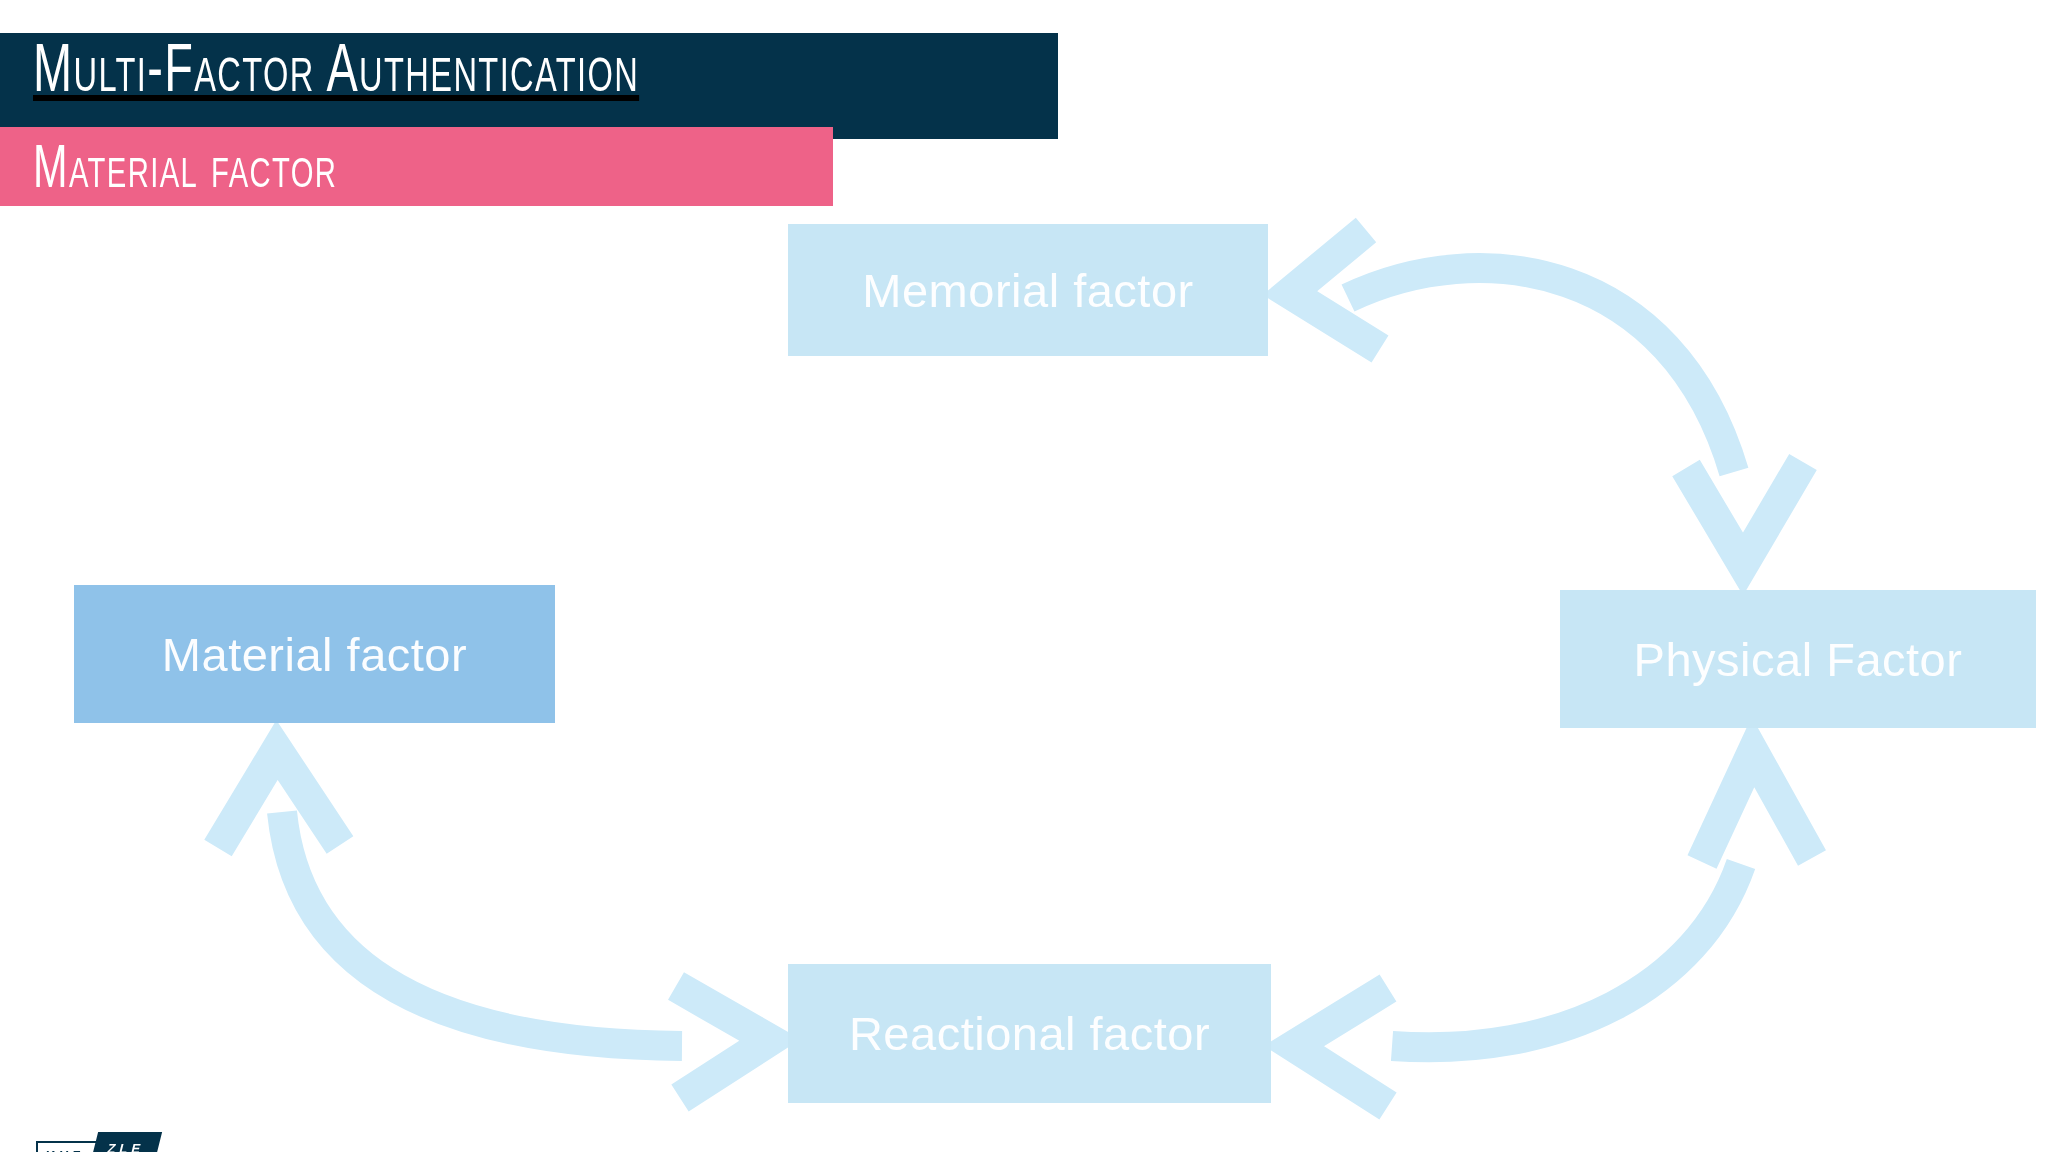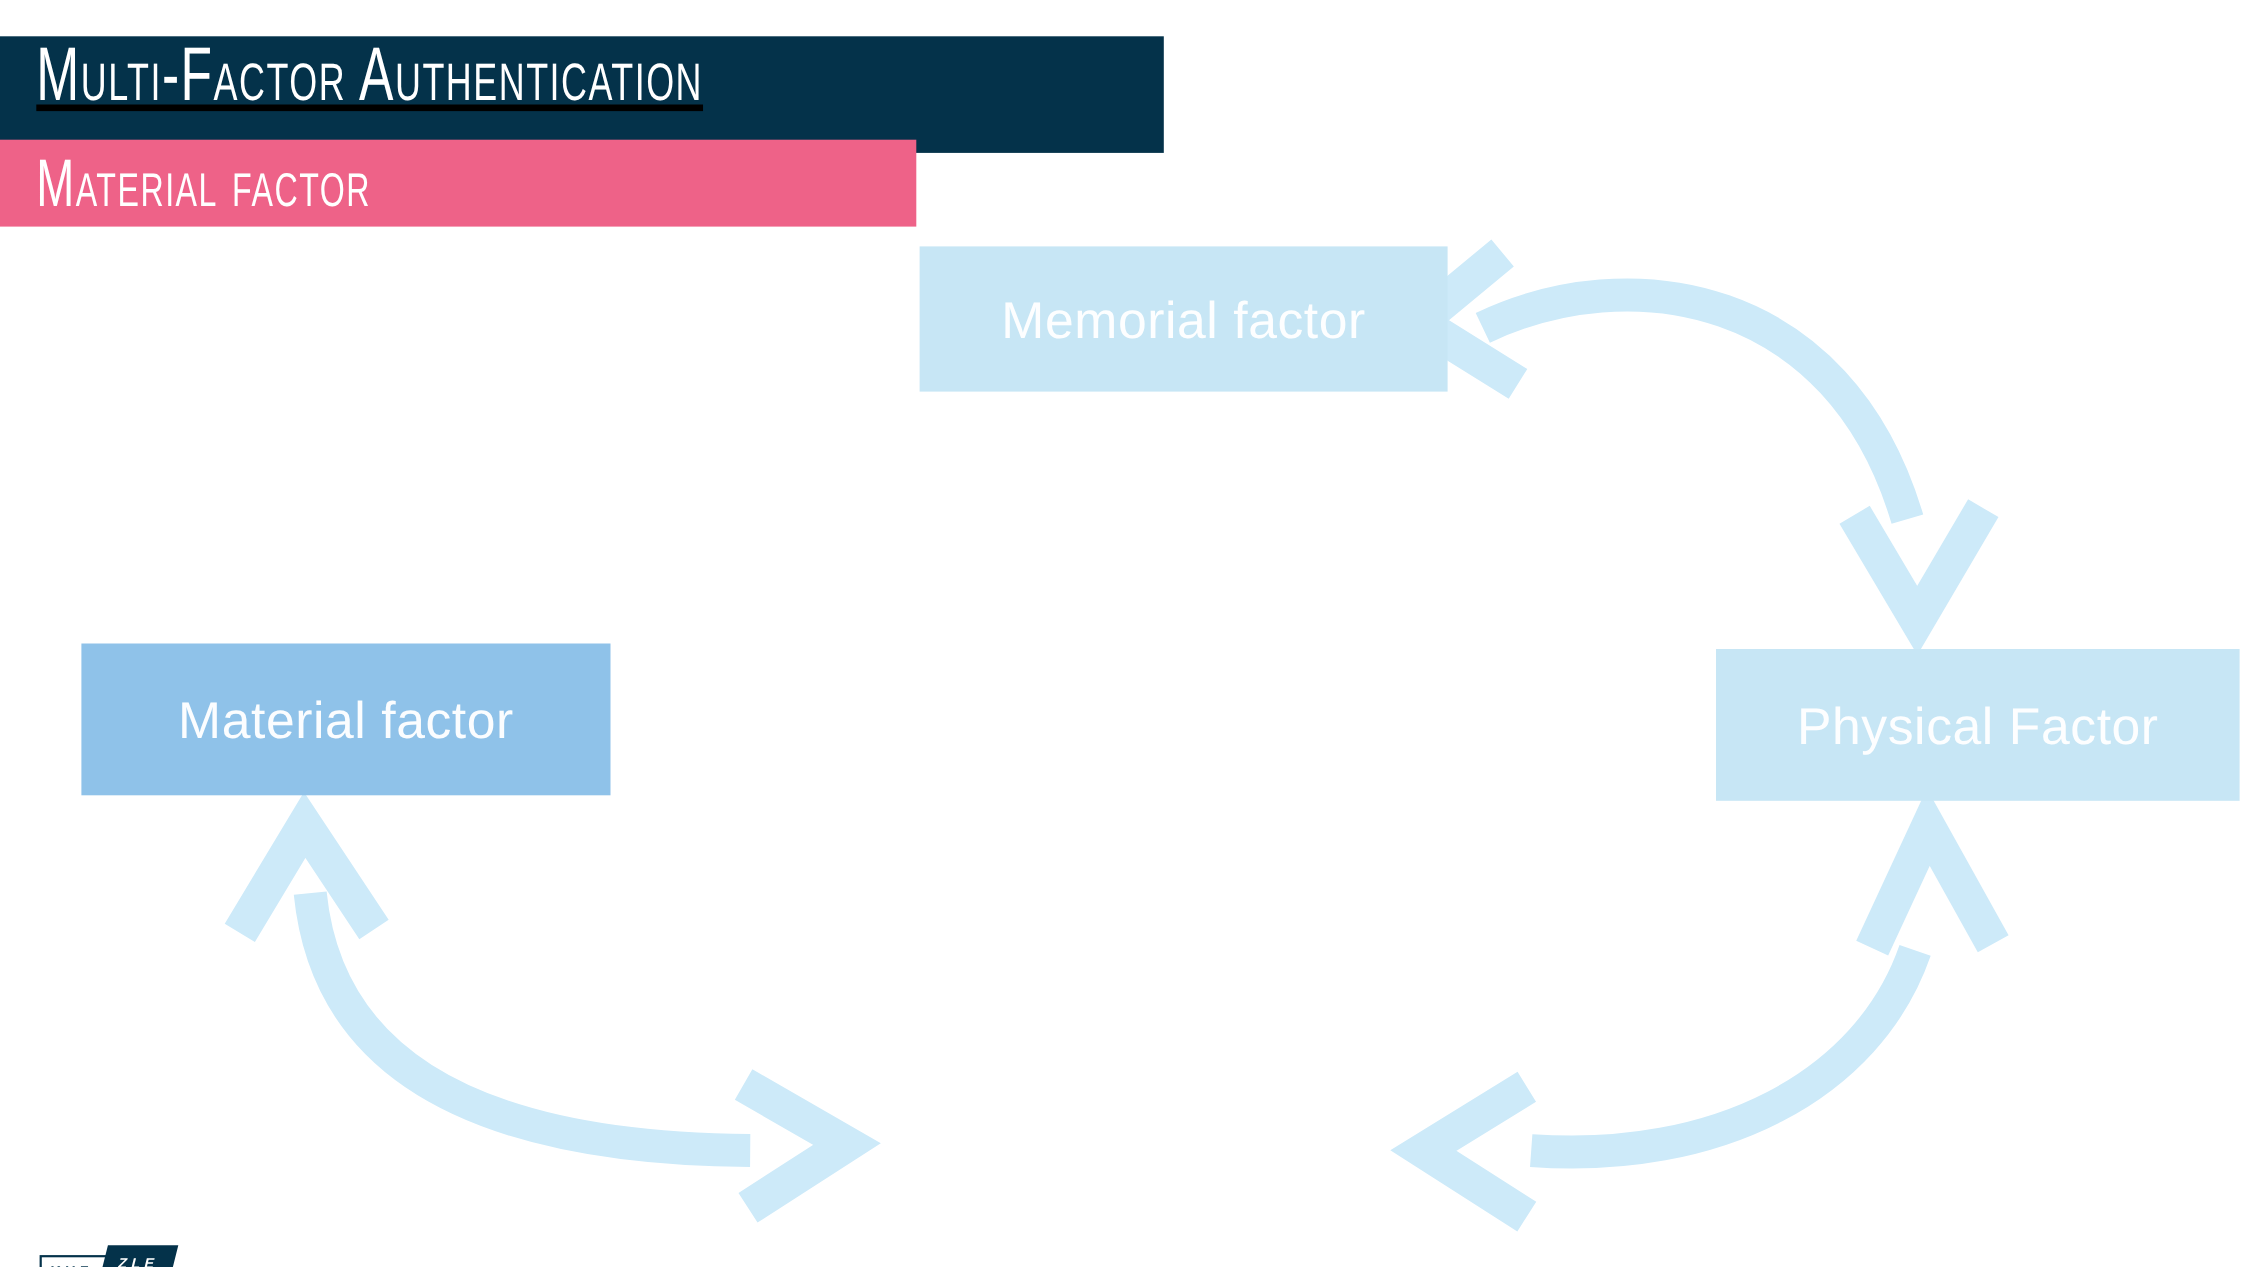--- a/index.html
+++ b/index.html
@@ -75,21 +75,21 @@
     position: absolute;
     z-index: 2;
     background: var(--box-blue, #c7e6f5);
     display: flex; align-items: center; justify-content: center;
     color: rgba(255,255,255,0.96);
     font-size: 47px;
     letter-spacing: 0.5px;
     white-space: nowrap;
   }
   .node.strong { background: var(--box-blue-strong, #8fc2e9); }
-  .node-memorial   { left: 788px;  top: 224px; width: 480px; height: 132px; margin-left: 48px; }
+  .node-memorial   { left: 788px;  top: 224px; width: 480px; height: 132px; }
   .node-material   { left: 74px;   top: 585px; width: 481px; height: 138px; }
   .node-physical   { left: 1512px; top: 590px; width: 476px; height: 138px; margin-left: 48px; }
   .node-reactional { left: 788px;  top: 964px; width: 483px; height: 139px; }
 
   
   .logo {
     position: absolute; left: 36px; top: 1132px;
     width: 124px; height: 42px;
     z-index: 3;
   }
@@ -149,20 +149,23 @@
 
   <div class="node node-memorial">
     <span>Memorial factor</span>
   </div>
   <div class="node strong node-material">
     <span>Material factor</span>
   </div>
   <div class="node node-physical">
     <span>Physical Factor</span>
   </div>
+  <div class="node node-reactional">
+    <span>Reactional factor</span>
+  </div>
 
   <div class="logo">
     <div class="logo-box">
       <span>KUZ</span>
     </div>
     <div class="logo-slant">
       <span>ZLE</span>
     </div>
   </div>
 

